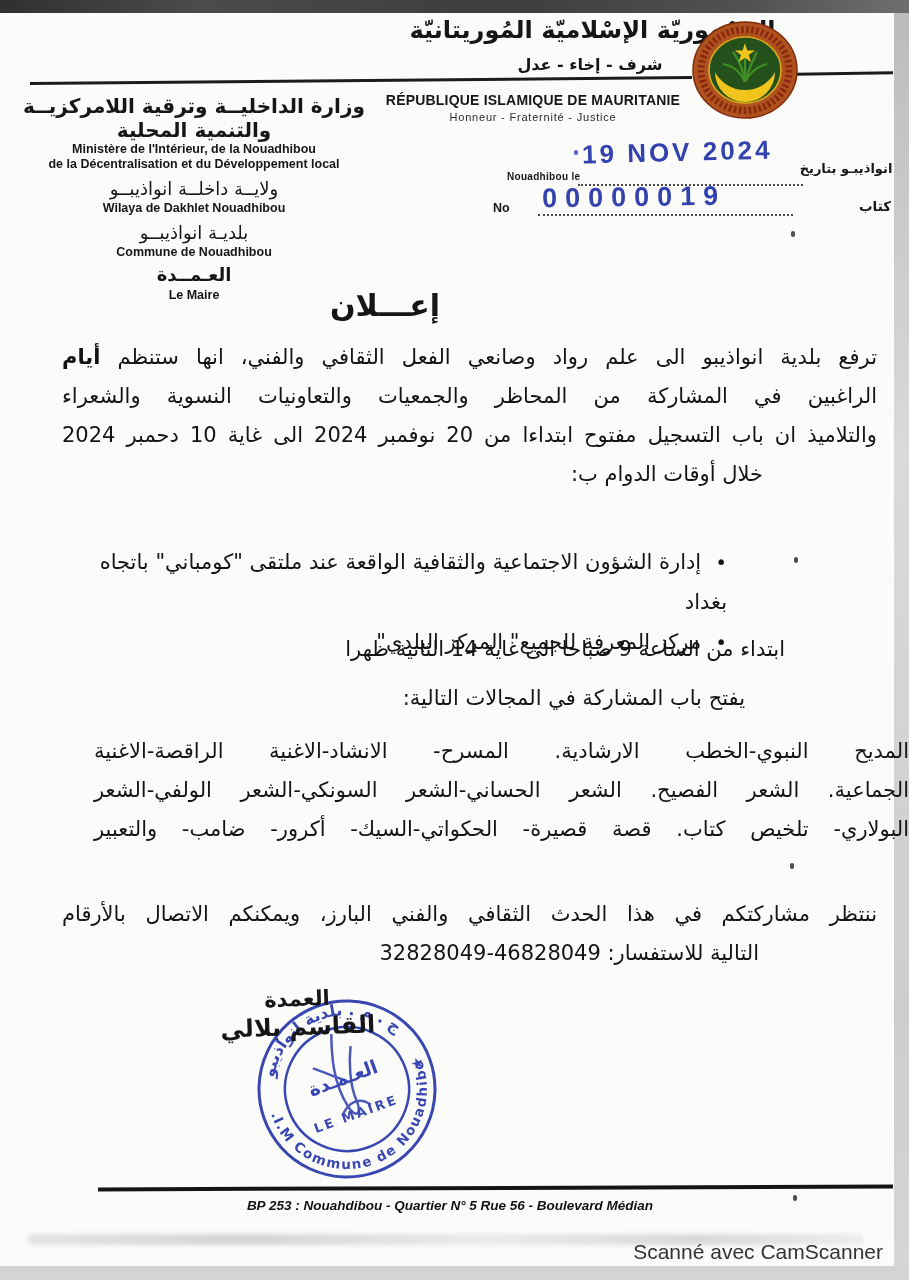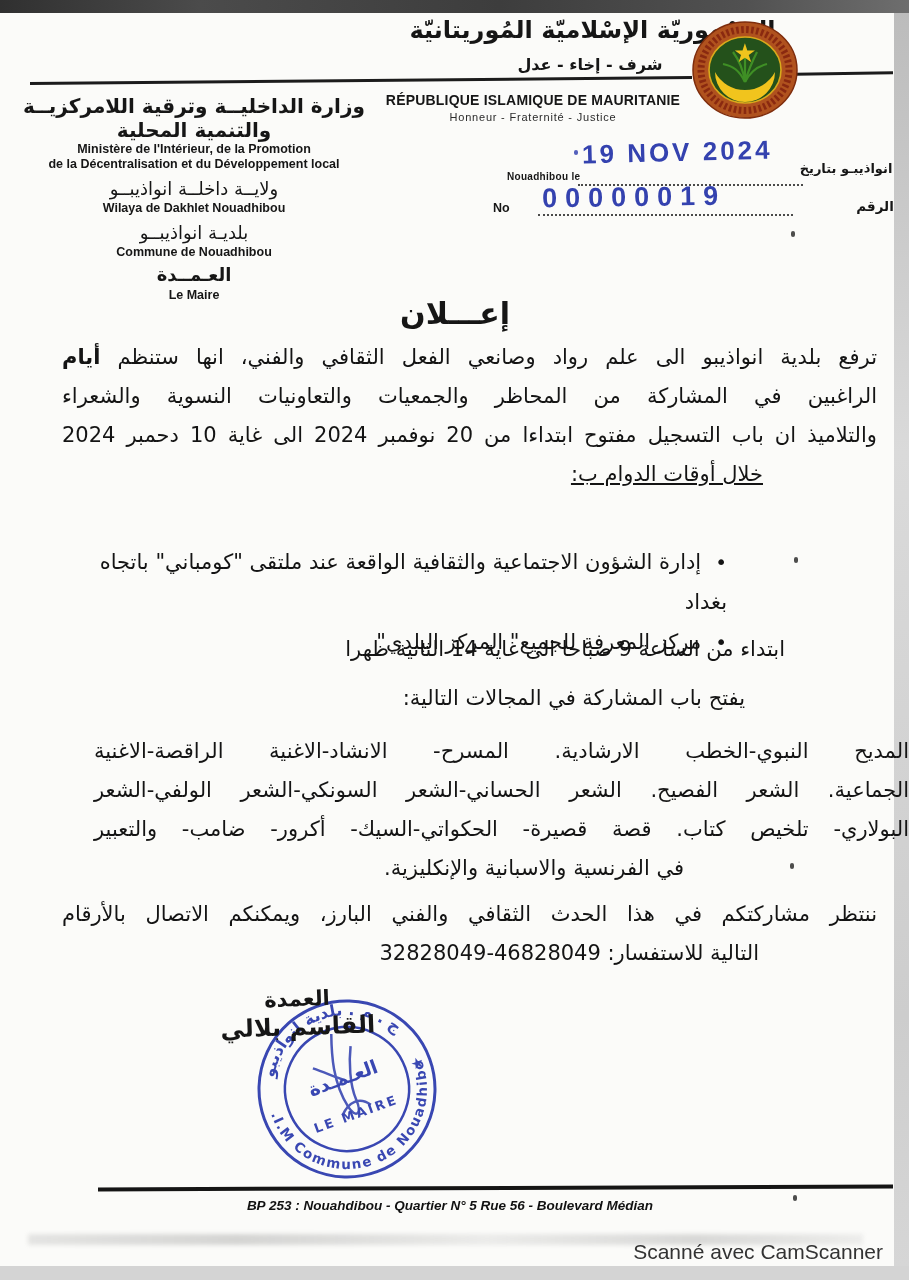--- a/index.html
+++ b/index.html
@@ -43,25 +43,25 @@
   .place-ar{left:796px;top:161px;width:100px;font-size:13px;font-weight:bold;text-align:center;}
   .date-stamp{left:582px;top:137px;font-size:26px;font-weight:bold;color:#2433a9;
     letter-spacing:3px;transform:rotate(-1.5deg);opacity:.92;}
   .no-fr{left:493px;top:201px;font-size:12.5px;font-weight:bold;}
   .number{left:542px;top:182px;font-size:27px;font-weight:bold;color:#2433a9;
     letter-spacing:8px;transform:rotate(-0.8deg);opacity:.92;}
   .dotline2{left:538px;top:214px;width:255px;height:0;border-bottom:2px dotted #4a4a4a;}
   .no-ar{left:852px;top:198px;width:46px;font-size:13.5px;font-weight:bold;text-align:center;}
 
   
-  .title{left:330px;top:288px;width:180px;text-align:right;font-size:30px;font-weight:bold;margin-top:8px;}
+  .title{left:330px;top:288px;width:180px;text-align:left;font-size:30px;font-weight:bold;}
   .body-block{left:62px;width:815px;}
   .bline{font-size:21px;line-height:39px;direction:rtl;text-align:right;color:#141414;}
   .fill{text-align:justify;text-align-last:justify;}
-  .p5{padding-right:114px;text-decoration:underline;}
+  .p5{padding-right:114px;}
   .bullets{top:542px;}
   .bullets .bline{line-height:40px;padding-right:150px;}
   .bdot{font-size:20px;padding-left:14px;}
   .hours{top:630px;padding-right:92px;}
   .fintro{top:679px;padding-right:132px;}
   .fields{top:732px;margin-left:32px;}
   .f4{padding-right:225px;}
   .closing{top:895px;}
   .c2{padding-right:118px;}
 
@@ -110,39 +110,39 @@
       <path d="M54 62 C 60 50, 68 46, 76 44"></path>
     </g>
     <text x="54" y="42" text-anchor="middle" font-size="26" fill="#f1c41d">★</text>
   </svg>
 
   <div class="abs lat rep-fr">RÉPUBLIQUE ISLAMIQUE DE MAURITANIE</div>
   <div class="abs lat motto-fr">Honneur - Fraternité - Justice</div>
 
   <div class="abs org">
     <div class="ar a1">وزارة الداخليــة وترقية اللامركزيــة والتنمية المحلية</div>
-    <div class="f">Ministère de l'Intérieur, de la Promotion</div>
+    <div class="f">Ministère de l'Intérieur, de la Nouadhibou</div>
     <div class="f">de la Décentralisation et du Développement local</div>
     <div class="ar a2">ولايــة داخلــة انواذيبــو</div>
     <div class="f">Wilaya de Dakhlet Nouadhibou</div>
     <div class="ar a2">بلديـة انواذيبــو</div>
     <div class="f">Commune de Nouadhibou</div>
     <div class="ar a3">العـمــدة</div>
     <div class="f">Le Maire</div>
   </div>
 
   <div class="abs blue-dot"></div>
   <div class="abs lat date-stamp">19 NOV 2024</div>
   <div class="abs lat place-fr">Nouadhibou le</div>
   <div class="abs dotline1"></div>
   <div class="abs ar place-ar">انواذيبـو بتاريخ</div>
   <div class="abs lat no-fr">No</div>
   <div class="abs lat number">00000019</div>
   <div class="abs dotline2"></div>
-  <div class="abs ar no-ar">الرقم</div>
+  <div class="abs ar no-ar">كتاب</div>
 
   <div class="abs mark" style="left:791px;top:231px;"></div>
   <div class="abs mark" style="left:794px;top:557px;"></div>
   <div class="abs mark" style="left:790px;top:863px;"></div>
   <div class="abs mark" style="left:793px;top:1195px;"></div>
 
   <div class="abs ar title">إعـــلان</div>
 
   <div class="abs body-block" style="top:338px;">
     <div class="bline fill"><span>ترفع بلدية انواذيبو الى علم رواد وصانعي الفعل الثقافي والفني، انها ستنظم </span><b>أيام</b></div>
@@ -156,21 +156,20 @@
     <div class="bline"><span class="bdot">•</span><span>مركز المعرفة للجميع" المركز البلدي"</span></div>
   </div>
 
   <div class="abs body-block bline hours">ابتداء من الساعة 9 صباحا الى غاية 14 الثانية ظهرا</div>
   <div class="abs body-block bline fintro">يفتح باب المشاركة في المجالات التالية:</div>
 
   <div class="abs body-block fields">
     <div class="bline fill">المديح النبوي-الخطب الارشادية. المسرح- الانشاد-الاغنية الراقصة-الاغنية</div>
     <div class="bline fill">الجماعية. الشعر الفصيح. الشعر الحساني-الشعر السونكي-الشعر الولفي-الشعر</div>
     <div class="bline fill">البولاري- تلخيص كتاب. قصة قصيرة- الحكواتي-السيك- أكرور- ضامب- والتعبير</div>
-    <div class="bline f4">في الفرنسية والاسبانية والإنكليزية.</div>
   </div>
 
   <div class="abs body-block closing">
     <div class="bline fill">ننتظر مشاركتكم في هذا الحدث الثقافي والفني البارز، ويمكنكم الاتصال بالأرقام</div>
     <div class="bline c2">التالية للاستفسار: 46828049-32828049</div>
   </div>
 
   <div class="abs ar sig-text">
     <div class="sig-l1">العمدة</div>
     <div class="sig-l2">القاسم بلالي</div>

